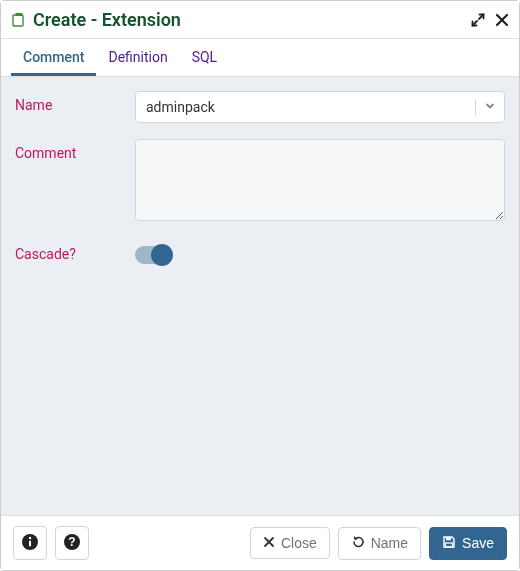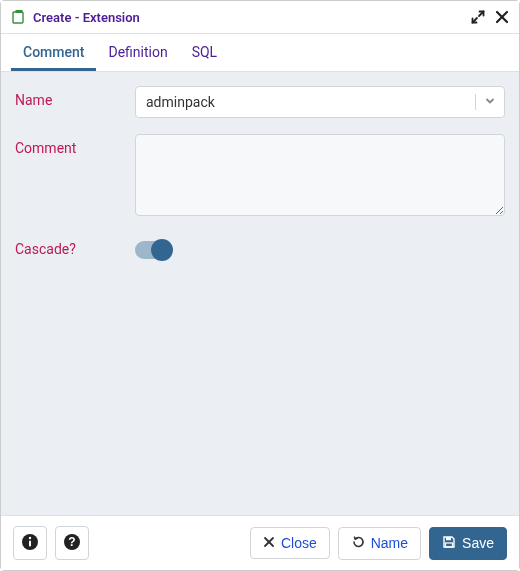--- a/index.html
+++ b/index.html
@@ -28,22 +28,22 @@
       border-bottom: 1px solid #e0e0e0;
       background: #fff;
     }
     .titlebar .win-icon {
       margin-right: 6px;
       display: flex;
       align-items: center;
     }
     .titlebar .title {
       font-weight: 600;
-      font-size: 13px;
-      color: #4c1d95;
+      font-size: 18px;
+      color: #14532d;
       flex: 1;
     }
     .titlebar .ctrl-icon {
       cursor: pointer;
       margin-left: 10px;
       display: flex;
       align-items: center;
     }
     .tabs {
       display: flex;
@@ -160,21 +160,21 @@
     .btn {
       border: 1px solid #d1d5da;
       border-radius: 4px;
       background: #fff;
       padding: 7px 12px;
       display: flex;
       align-items: center;
       gap: 6px;
       cursor: pointer;
       font-size: 14px;
-      color: #1d4ed8;
+      color: #737373;
     }
     .btn.primary {
       background: #326690;
       border-color: #326690;
       color: #ffffff;
     }
     .btn svg { flex-shrink: 0; }
   </style>
 </head>
 <body>

